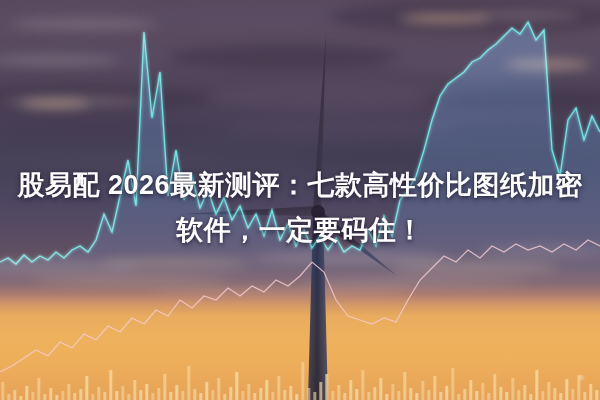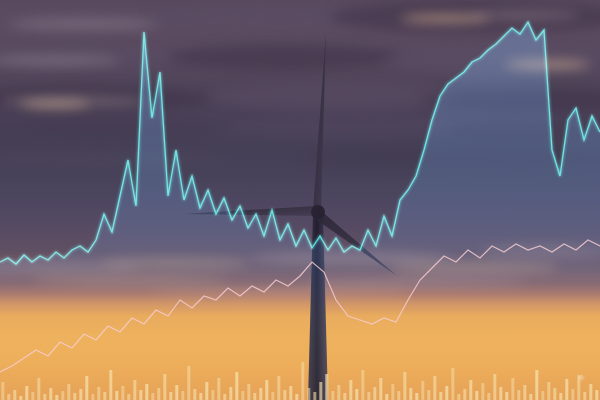--- a/index.html
+++ b/index.html
@@ -262,16 +262,17 @@
         <rect x="559.32" y="393.00" width="3.00" height="7" fill="#f7e3b0" opacity="0.76"></rect>
         <rect x="565.32" y="379.00" width="3.00" height="21" fill="#f7e3b0" opacity="0.8300000000000001"></rect>
         <rect x="571.32" y="389.00" width="3.00" height="11" fill="#f7e3b0" opacity="0.55"></rect>
         <rect x="577.32" y="375.00" width="3.00" height="25" fill="#f7e3b0" opacity="0.6200000000000001"></rect>
         <rect x="583.32" y="392.00" width="3.00" height="8" fill="#f7e3b0" opacity="0.6900000000000001"></rect>
         <rect x="589.32" y="384.00" width="3.00" height="16" fill="#f7e3b0" opacity="0.76"></rect>
         <rect x="595.32" y="390.00" width="3.00" height="10" fill="#f7e3b0" opacity="0.8300000000000001"></rect>
       </g>
   </svg>
 
+  <div id="headline">股易配 2026最新测评：七款高性价比图纸加密软件，一定要码住！</div>
 
   <div id="watermark">◈</div>
 
 </div>
 
 </body></html>

